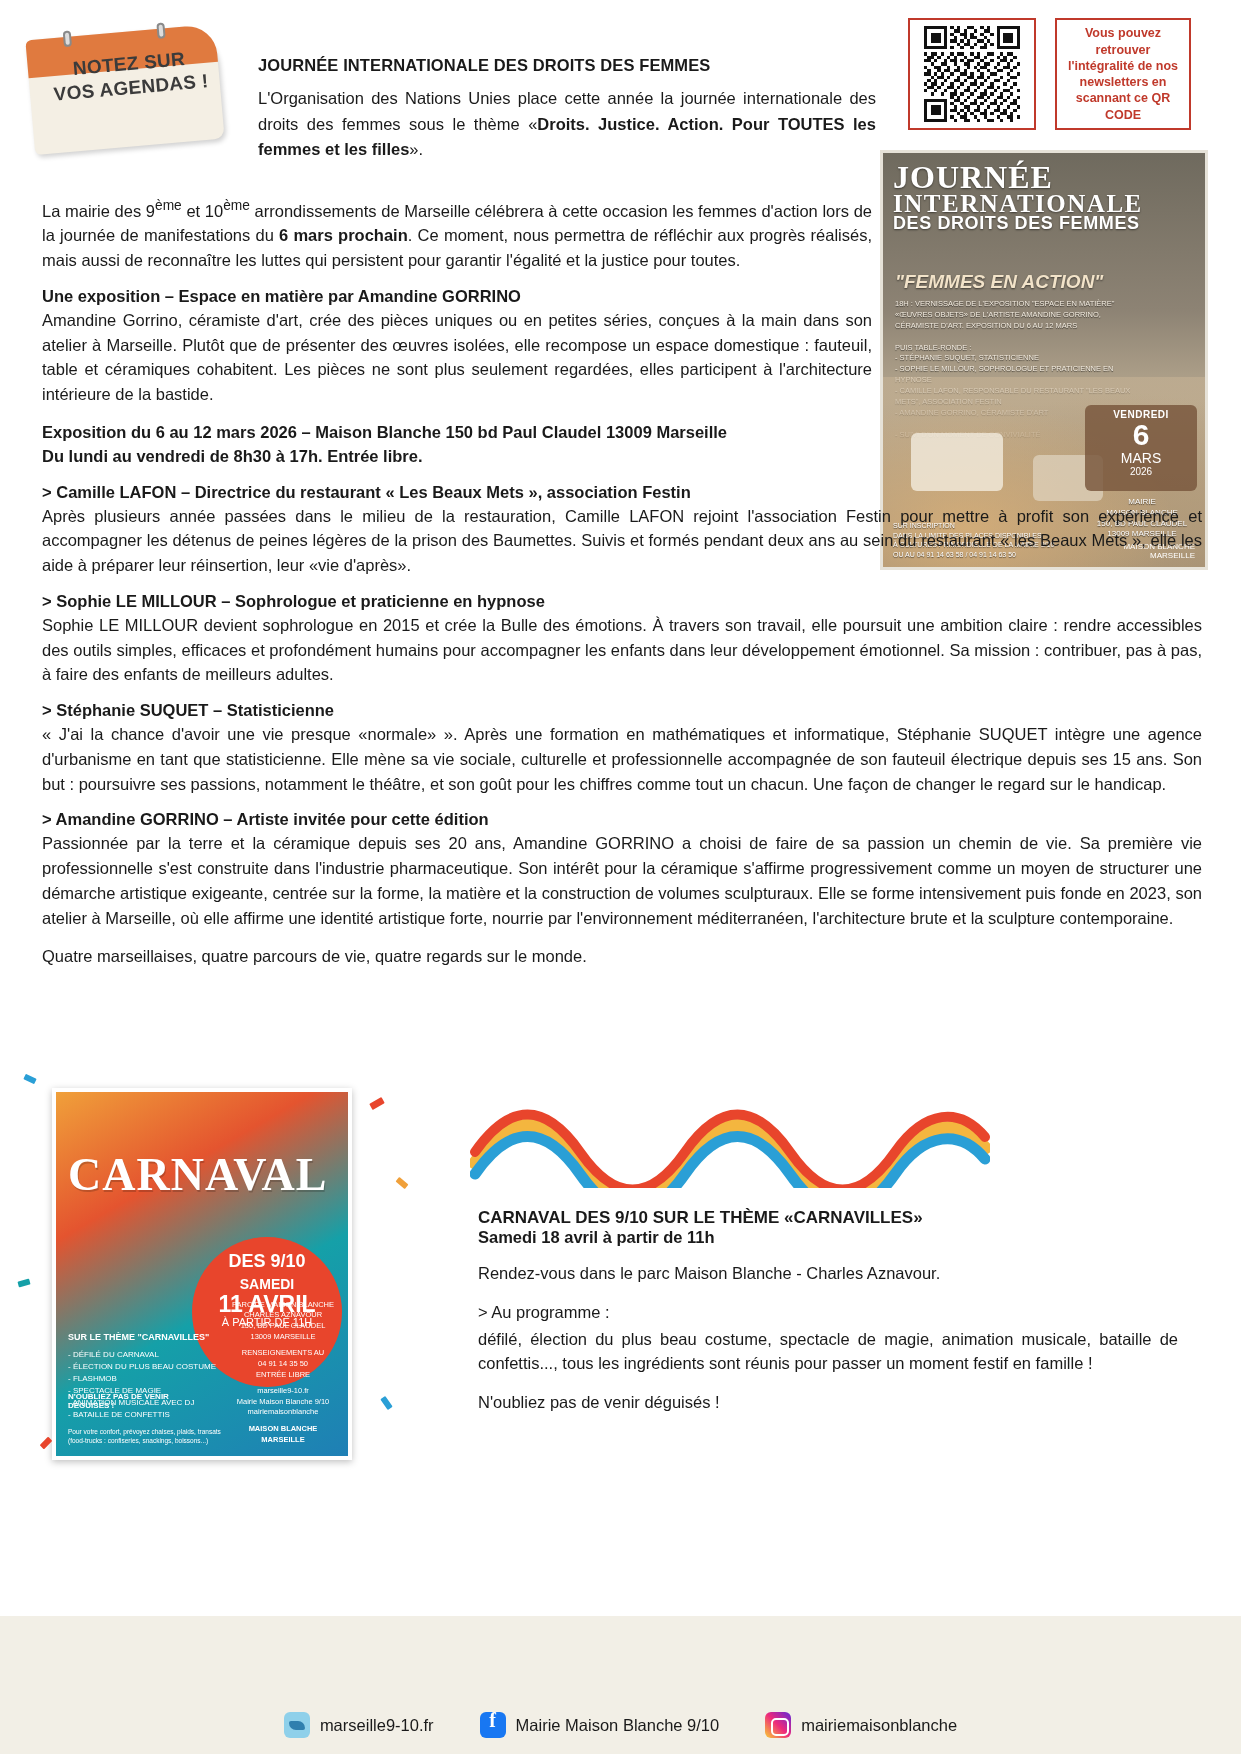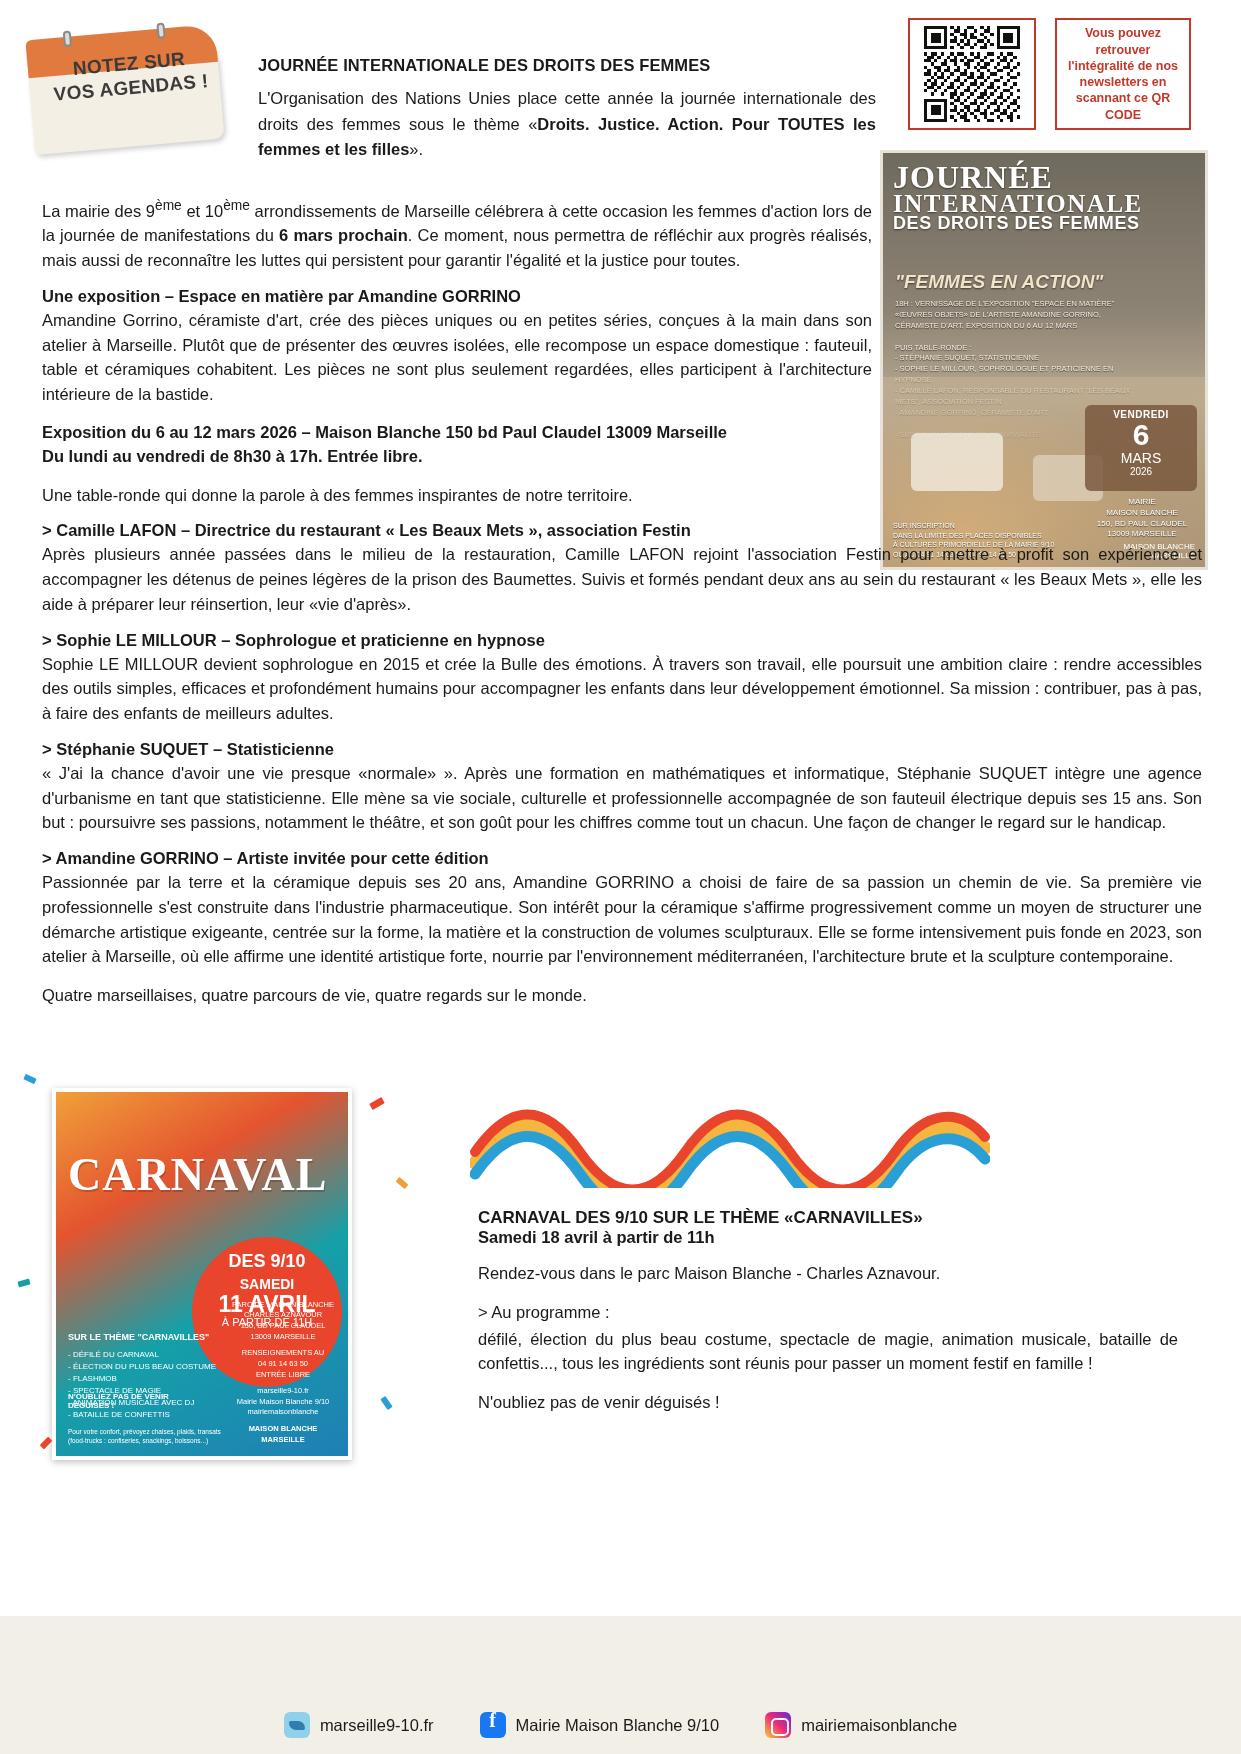--- a/index.html
+++ b/index.html
@@ -510,21 +510,20 @@
     <p class="t" style="width:830px;">
       <span>La mairie des 9</span><sup>ème</sup><span> et 10</span><sup>ème</sup><span> arrondissements de Marseille célébrera à cette occasion les femmes d'action lors de la journée de manifestations du </span><b>6 mars prochain</b><span>. Ce moment, nous permettra de réfléchir aux progrès réalisés, mais aussi de reconnaître les luttes qui persistent pour garantir l'égalité et la justice pour toutes.</span>
     </p>
 
     <div class="hd" style="width:830px;">Une exposition – Espace en matière par Amandine GORRINO</div>
     <p class="t" style="width:830px;">Amandine Gorrino, céramiste d'art, crée des pièces uniques ou en petites séries, conçues à la main dans son atelier à Marseille. Plutôt que de présenter des œuvres isolées, elle recompose un espace domestique : fauteuil, table et céramiques cohabitent. Les pièces ne sont plus seulement regardées, elles participent à l'architecture intérieure de la bastide.</p>
 
     <div class="hd2" style="width:830px;">Exposition du 6 au 12 mars 2026 – Maison Blanche 150 bd Paul Claudel 13009 Marseille</div>
     <div class="hd2" style="width:830px; margin-bottom:14px;">Du lundi au vendredi de 8h30 à 17h. Entrée libre.</div>
 
-    <p class="t" style="width:830px; text-align:left;">Une table-ronde qui donne la parole à des femmes inspirantes de notre territoire.</p>
 
     <div>
       <div class="hd">&gt; Camille LAFON – Directrice du restaurant « Les Beaux Mets », association Festin</div>
       <p class="t">Après plusieurs année passées dans le milieu de la restauration, Camille LAFON rejoint l'association Festin pour mettre à profit son expérience et accompagner les détenus de peines légères de la prison des Baumettes. Suivis et formés pendant deux ans au sein du restaurant « les Beaux Mets »,  elle les aide à préparer leur réinsertion, leur «vie d'après».</p>
     </div>
     <div>
       <div class="hd">&gt; Sophie LE MILLOUR – Sophrologue et praticienne en hypnose</div>
       <p class="t">Sophie LE MILLOUR devient sophrologue en 2015 et crée la Bulle des émotions. À travers son travail, elle poursuit une ambition claire : rendre accessibles des outils simples, efficaces et profondément humains pour accompagner les enfants dans leur développement émotionnel. Sa mission : contribuer, pas à pas, à faire des enfants de meilleurs adultes.</p>
     </div>
     <div>
@@ -557,21 +556,21 @@
 - BATAILLE DE CONFETTIS</div>
       <div style="white-space: pre-line; margin-top:6px; font-size:6.5px;">Pour votre confort, prévoyez chaises, plaids, transats
 (food-trucks : confiseries, snackings, boissons...)</div>
     </div>
     <div class="cp-right">
       <div style="white-space: pre-line; margin-top: 8px;">PARC DE MAISON BLANCHE
 CHARLES AZNAVOUR
 150, BD PAUL CLAUDEL
 13009 MARSEILLE</div>
       <div style="white-space: pre-line; margin-top:5px;">RENSEIGNEMENTS AU
-04 91 14 63 50
+04 91 14 35 50
 ENTRÉE LIBRE</div>
       <div style="white-space: pre-line; margin-top:5px;">marseille9-10.fr
 Mairie Maison Blanche 9/10
 mairiemaisonblanche</div>
       <div style="white-space: pre-line; margin-top:6px; font-weight:700;">MAISON BLANCHE
 MARSEILLE</div>
     </div>
     <div style="position:absolute; left:12px; top:300px; width:130px; color:#fff; font-size:8px; font-weight:700;">N'OUBLIEZ PAS DE VENIR DÉGUISÉS !</div>
   </div>
 

